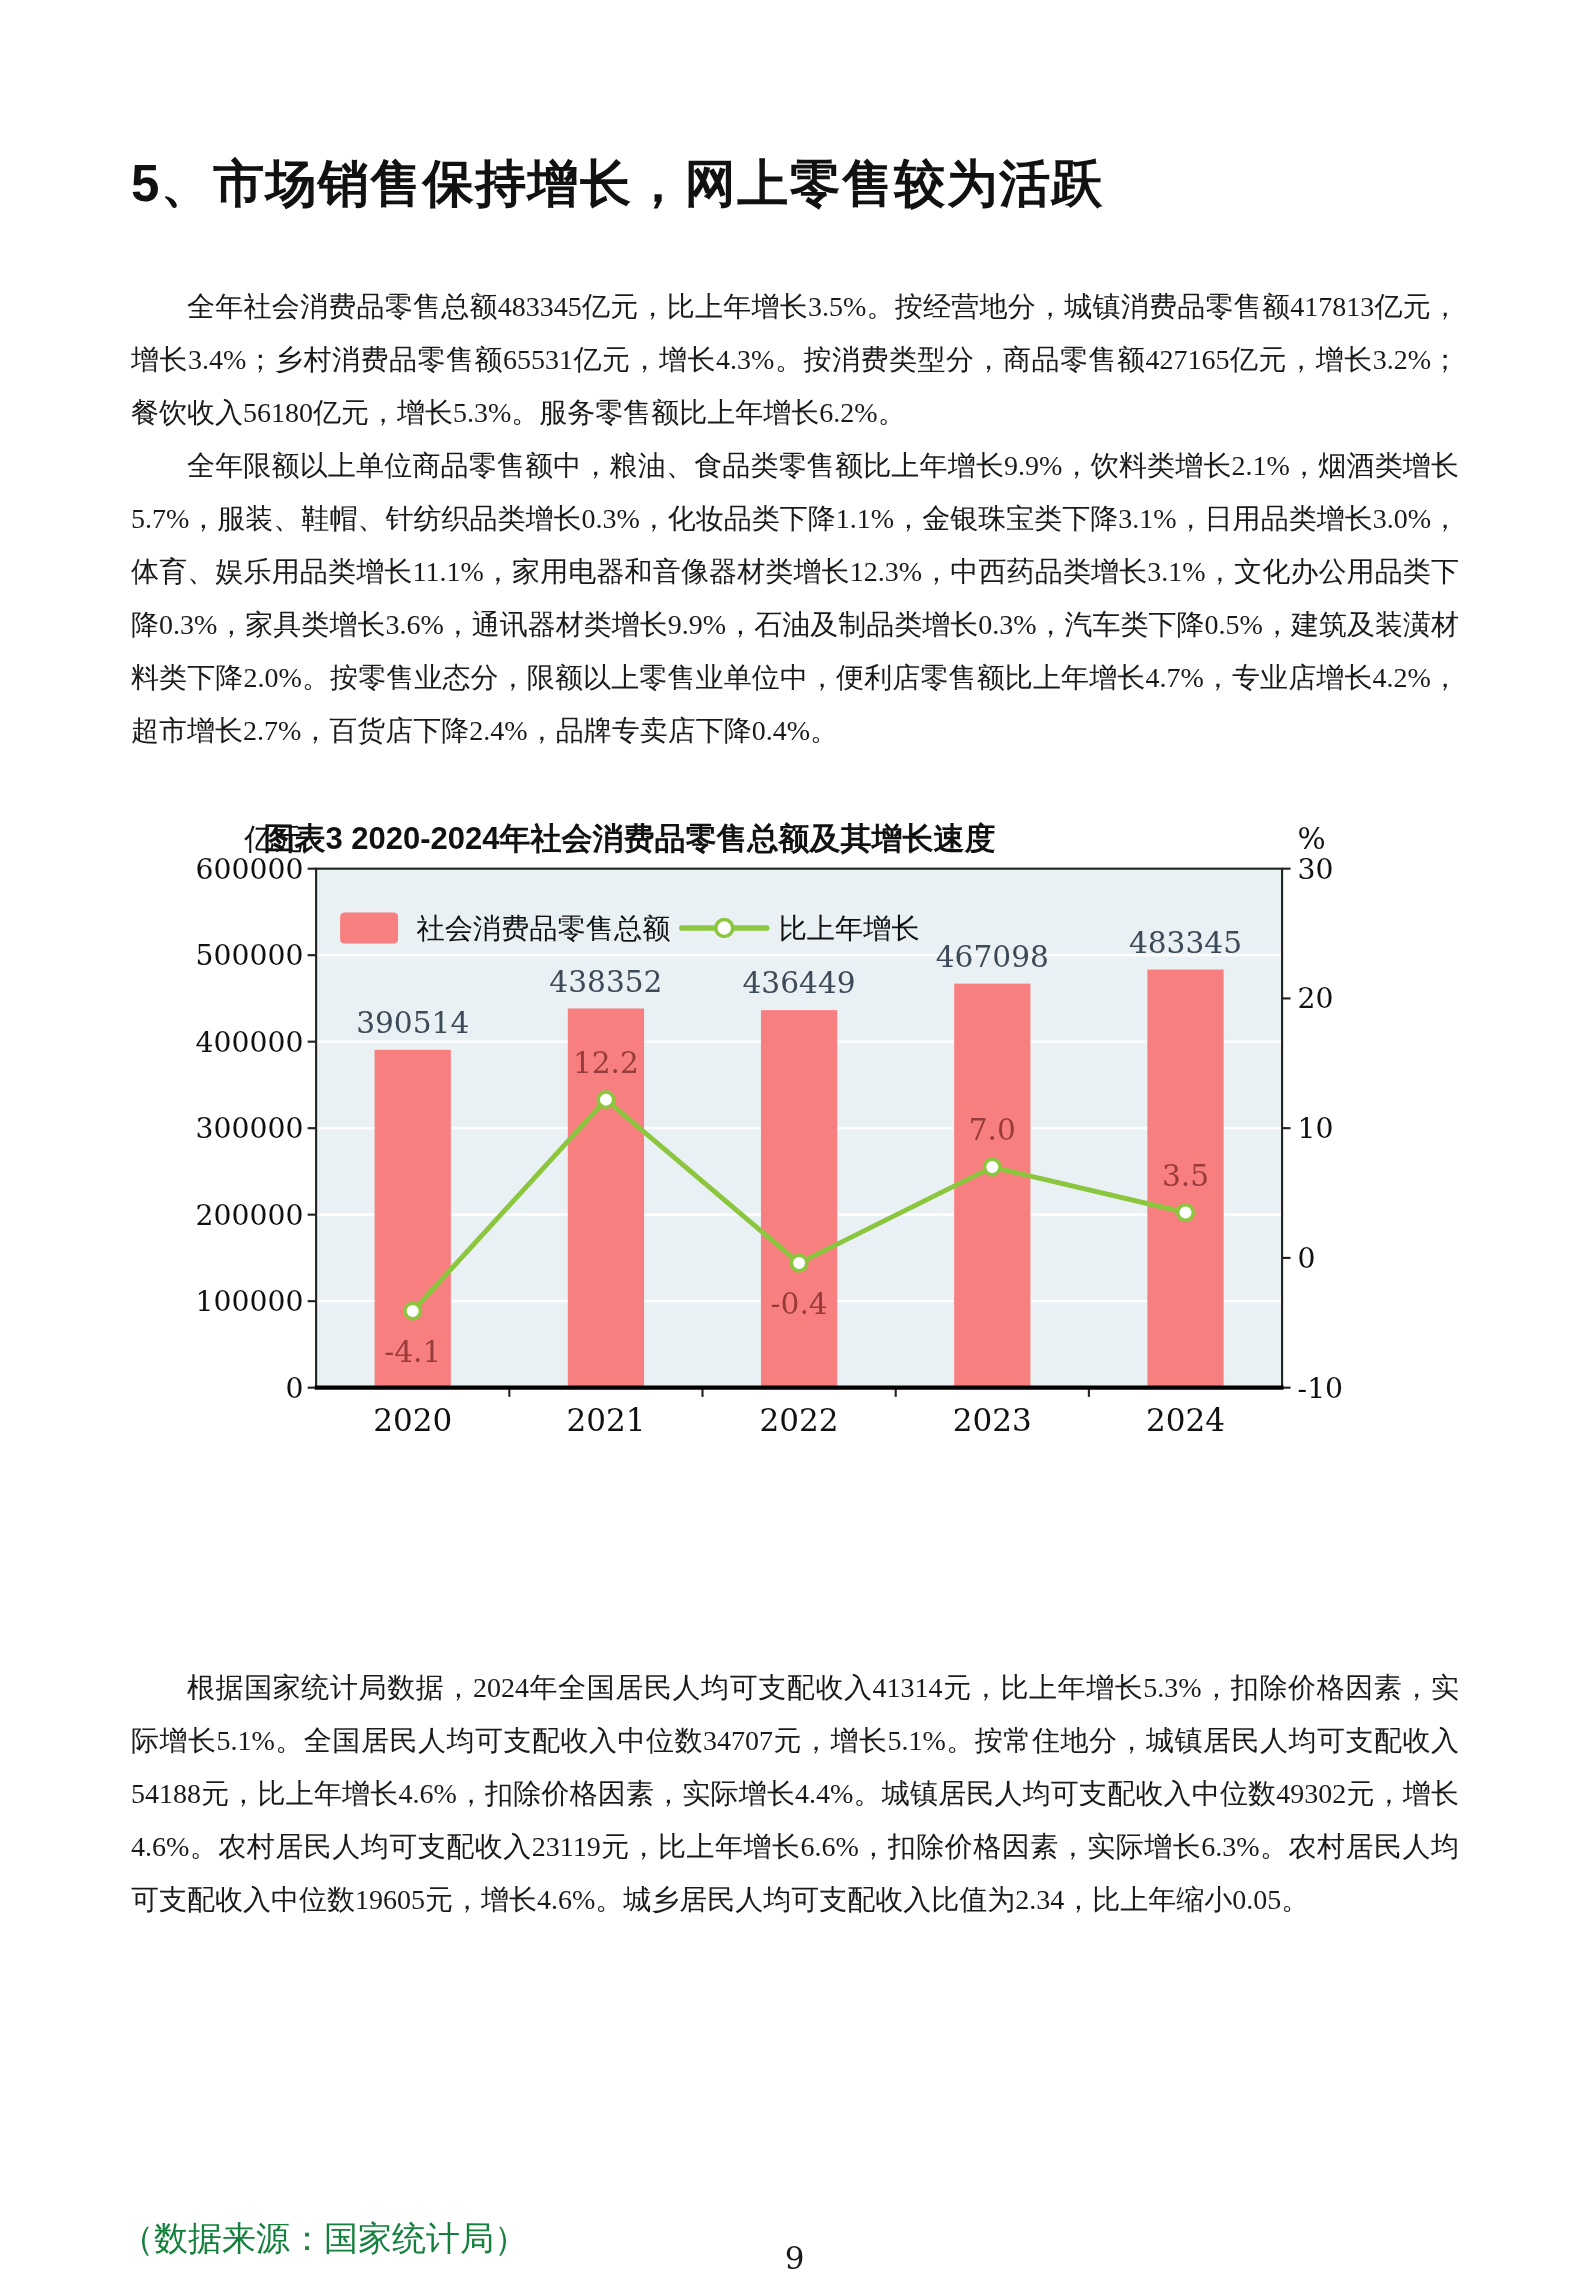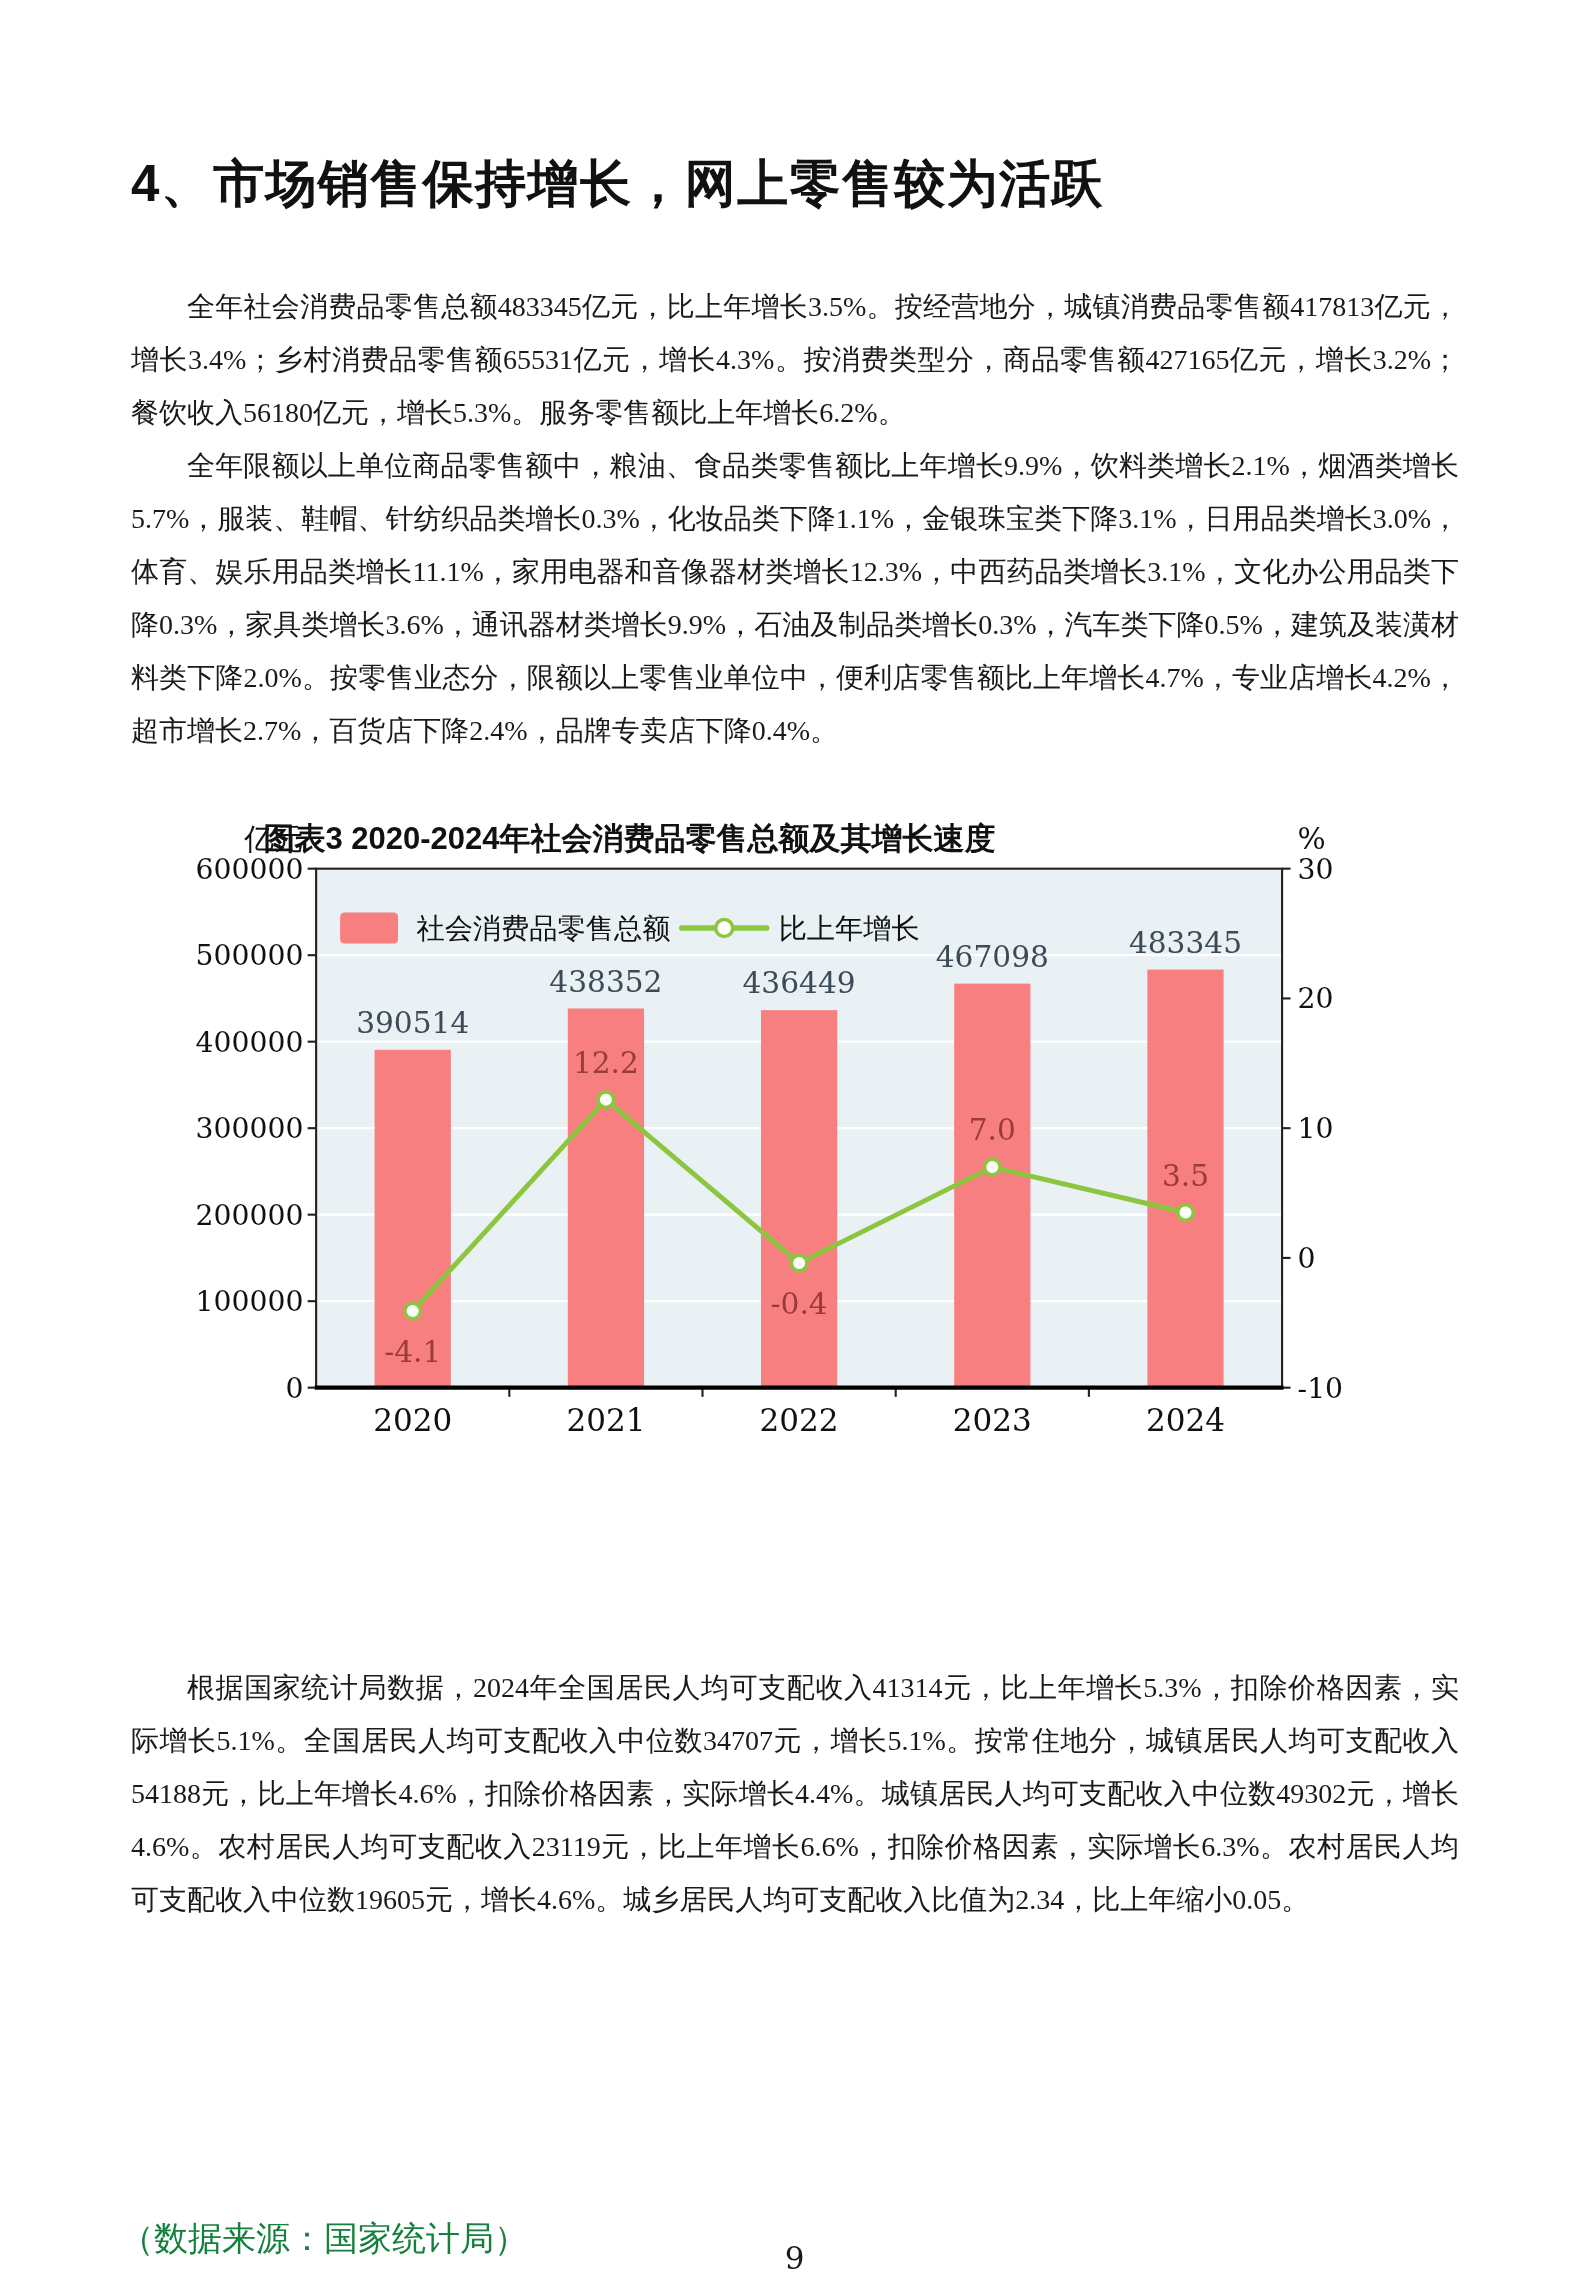--- a/index.html
+++ b/index.html
@@ -19,21 +19,21 @@
   .chart-wrap{position:absolute;left:117px;top:819px;width:1271px;height:636px;}
   .footer-src{position:absolute;left:120px;top:2216px;font-size:34px;color:#15803d;}
   .page-num{position:absolute;left:0;top:2240px;width:1589px;text-align:center;
       font-size:31px;color:#1a1a1a;font-family:"DejaVu Serif","Liberation Serif",serif;}
 </style>
 </head>
 <body>
 
 <div class="page">
 
-  <div class="h2">4、市场销售保持增长，网上零售较为活跃</div>
+  <div class="h2">5、市场销售保持增长，网上零售较为活跃</div>
 
   <div class="bodyblock block1">
     <p>全年社会消费品零售总额483345亿元，比上年增长3.5%。按经营地分，城镇消费品零售额417813亿元，增长3.4%；乡村消费品零售额65531亿元，增长4.3%。按消费类型分，商品零售额427165亿元，增长3.2%；餐饮收入56180亿元，增长5.3%。服务零售额比上年增长6.2%。</p>
     <p>全年限额以上单位商品零售额中，粮油、食品类零售额比上年增长9.9%，饮料类增长2.1%，烟酒类增长5.7%，服装、鞋帽、针纺织品类增长0.3%，化妆品类下降1.1%，金银珠宝类下降3.1%，日用品类增长3.0%，体育、娱乐用品类增长11.1%，家用电器和音像器材类增长12.3%，中西药品类增长3.1%，文化办公用品类下降0.3%，家具类增长3.6%，通讯器材类增长9.9%，石油及制品类增长0.3%，汽车类下降0.5%，建筑及装潢材料类下降2.0%。按零售业态分，限额以上零售业单位中，便利店零售额比上年增长4.7%，专业店增长4.2%，超市增长2.7%，百货店下降2.4%，品牌专卖店下降0.4%。</p>
   </div>
 
   <div class="chart-title">图表3 2020-2024年社会消费品零售总额及其增长速度</div>
 
   <div class="chart-wrap">
     <svg id="chart-svg" width="1271" height="636" viewBox="0 0 1800 900" xmlns="http://www.w3.org/2000/svg">

